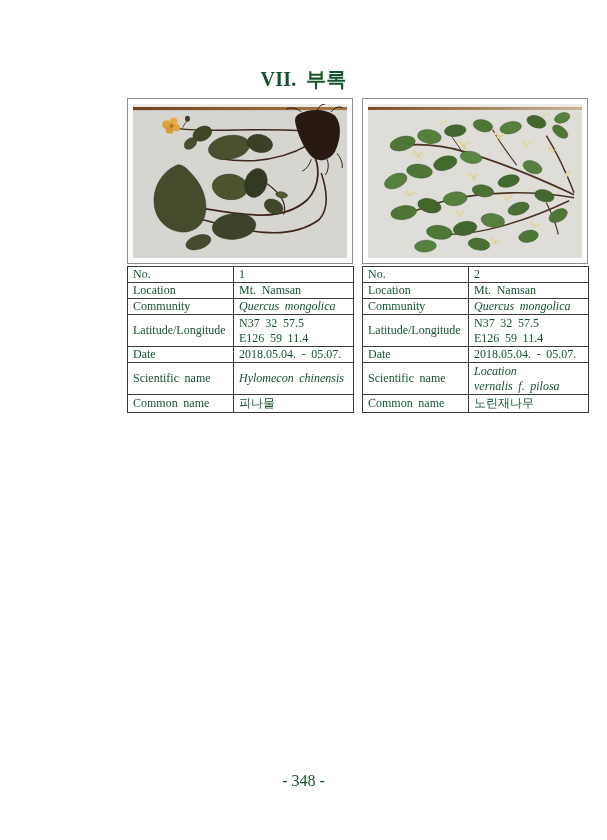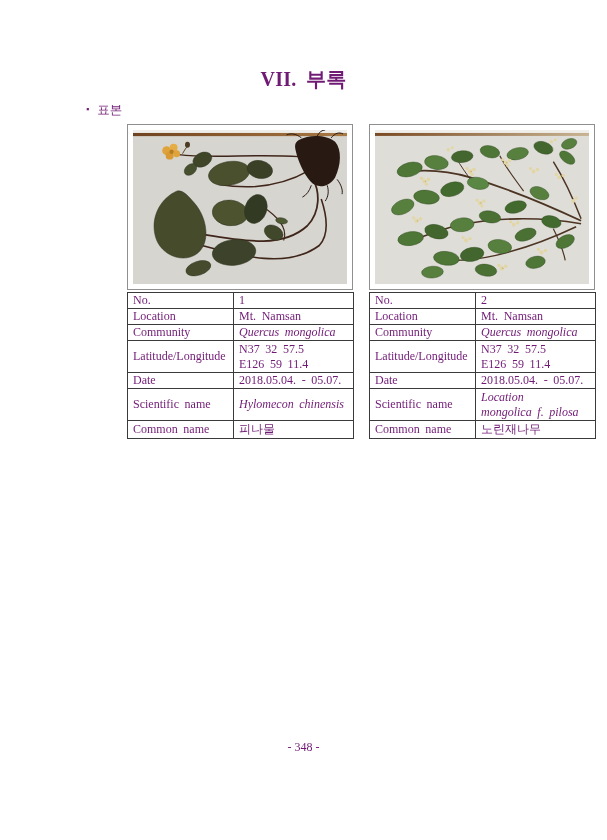--- a/index.html
+++ b/index.html
@@ -2,21 +2,21 @@
 <html><head>
 <meta charset="utf-8">
 <style>
   html,body{margin:0;padding:0;background:#e9e9e9;}
   .page{
     position:relative;
     width:607px;height:840px;
     margin:0 auto;
     background:#ffffff;
     font-family:"Liberation Serif","DejaVu Serif",serif;
-    color:#701a75;
+    color:#14532d;
     overflow:hidden;
   }
   .title{
     margin:0;
     padding-top:66px;
     text-align:center;
     font-size:20px;
     font-weight:bold;
     letter-spacing:0.3px;
     word-spacing:4px;
@@ -30,21 +30,21 @@
     margin:9px 0 0 86px;
     font-size:12.5px;
   }
   .bullet-line .bullet{
     font-size:9px;
     vertical-align:2px;
     margin-right:8px;
   }
   .specimens{
     display:flex;
-    gap:16px;
+    gap:9px;
     margin:5px 0 0 79px;
     width:461px;
     padding-left:48px;
   }
   .specimen{
     width:226px;
     margin:0;
   }
   .photo-frame{
     box-sizing:border-box;
@@ -71,37 +71,34 @@
     white-space:nowrap;
     overflow:hidden;
   }
   table.spec col.c1{width:106px;}
   table.spec col.c2{width:120px;}
   table.spec tr.tall td{height:31px;}
   .italic{font-style:italic;}
   .vline{line-height:15px;font-family:Liberation Serif, serif;}
   .page-number{
     position:absolute;
-    top:740px;left:0;
+    top:772px;left:0;
     width:100%;
     text-align:center;
-    font-size:12px;
+    font-size:16px;
   }
 </style>
 </head>
 <body>
 
 <div class="page">
 
   <h1 class="title">VII. 부록</h1>
 
 
-  <div class="bullet-line">
-    <span class="bullet">▪</span><span>표본</span>
-  </div>
 
   <div class="specimens">
 
     <figure class="specimen">
       <div class="photo-frame">
         <svg viewBox="0 0 216 156" preserveAspectRatio="none" role="img" aria-label="Pressed herbarium specimen: dark olive leaves with a yellow flower at upper left and a tangle of dark roots at upper right">
           <defs>
             <linearGradient id="woodL" x1="0" y1="0" x2="1" y2="0">
               <stop offset="0" stop-color="#6f4320"></stop>
                 <stop offset="1" stop-color="#a97a45"></stop>
@@ -332,21 +329,21 @@
           </td>
         </tr>
         <tr>
           <td>Date</td>
           <td>2018.05.04. - 05.07.</td>
         </tr>
         <tr class="tall">
           <td>Scientific name</td>
           <td class="italic">
             <div class="vline">Location</div>
-            <div class="vline">mongolica f. pilosa</div>
+            <div class="vline">vernalis f. pilosa</div>
           </td>
         </tr>
         <tr>
           <td>Common name</td>
           <td>노린재나무</td>
         </tr>
         </tbody>
       </table>
     </figure>
 

